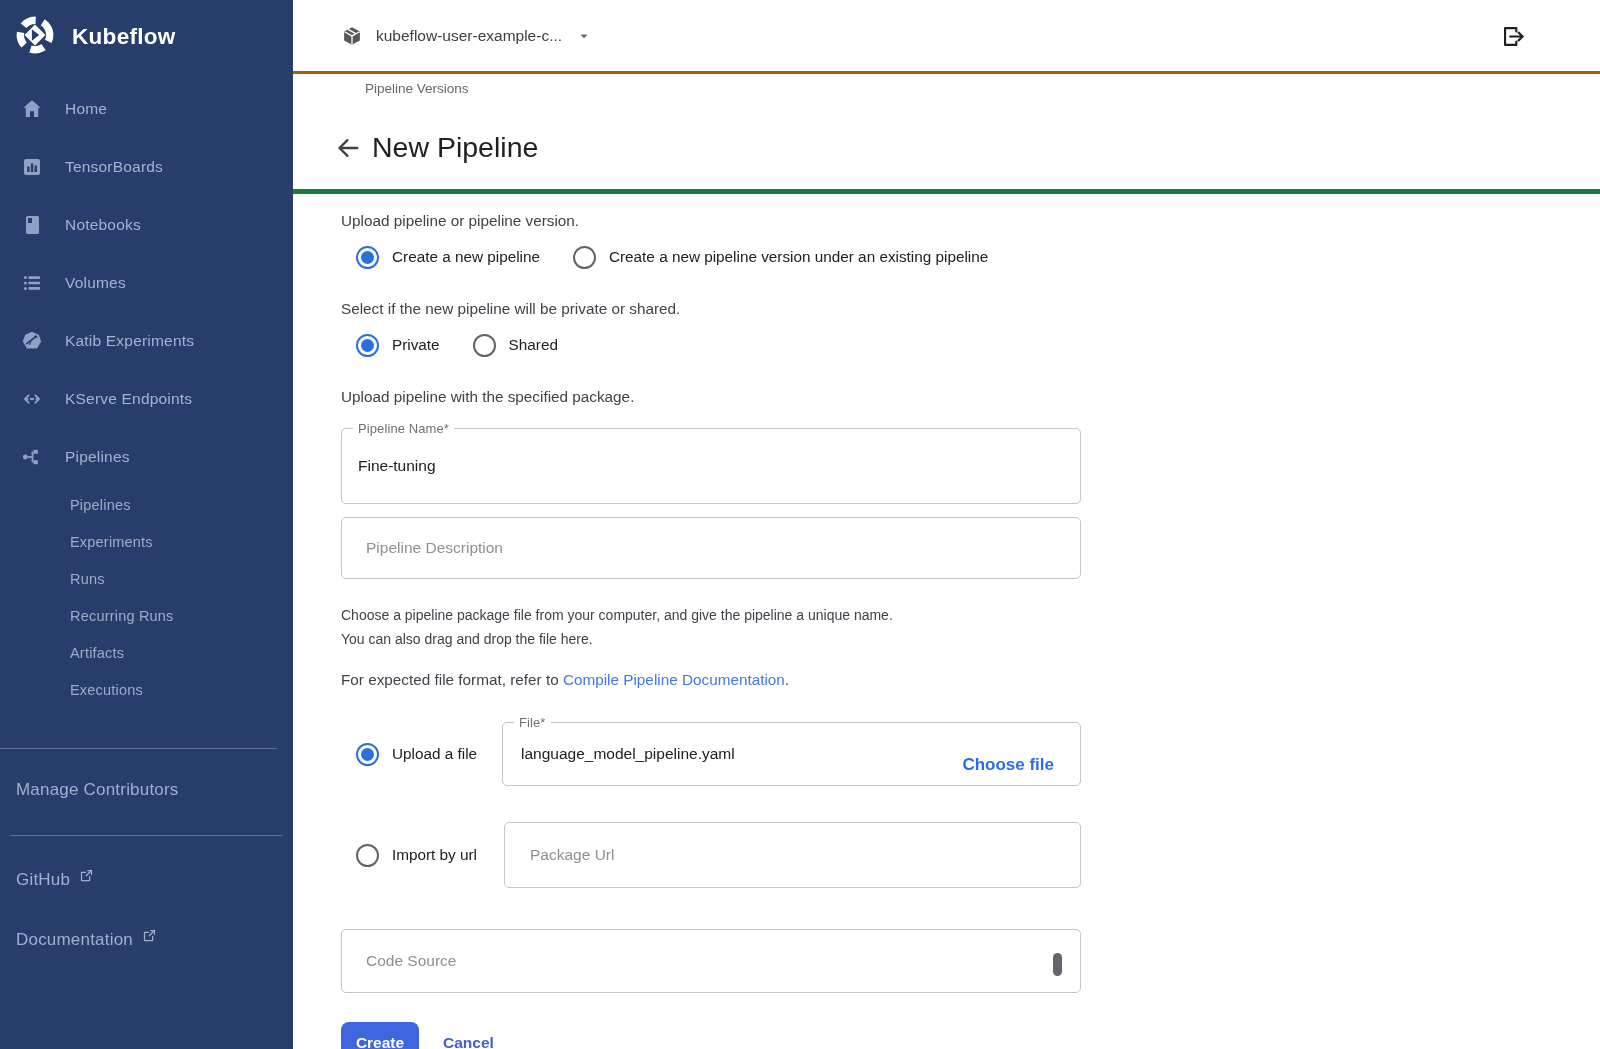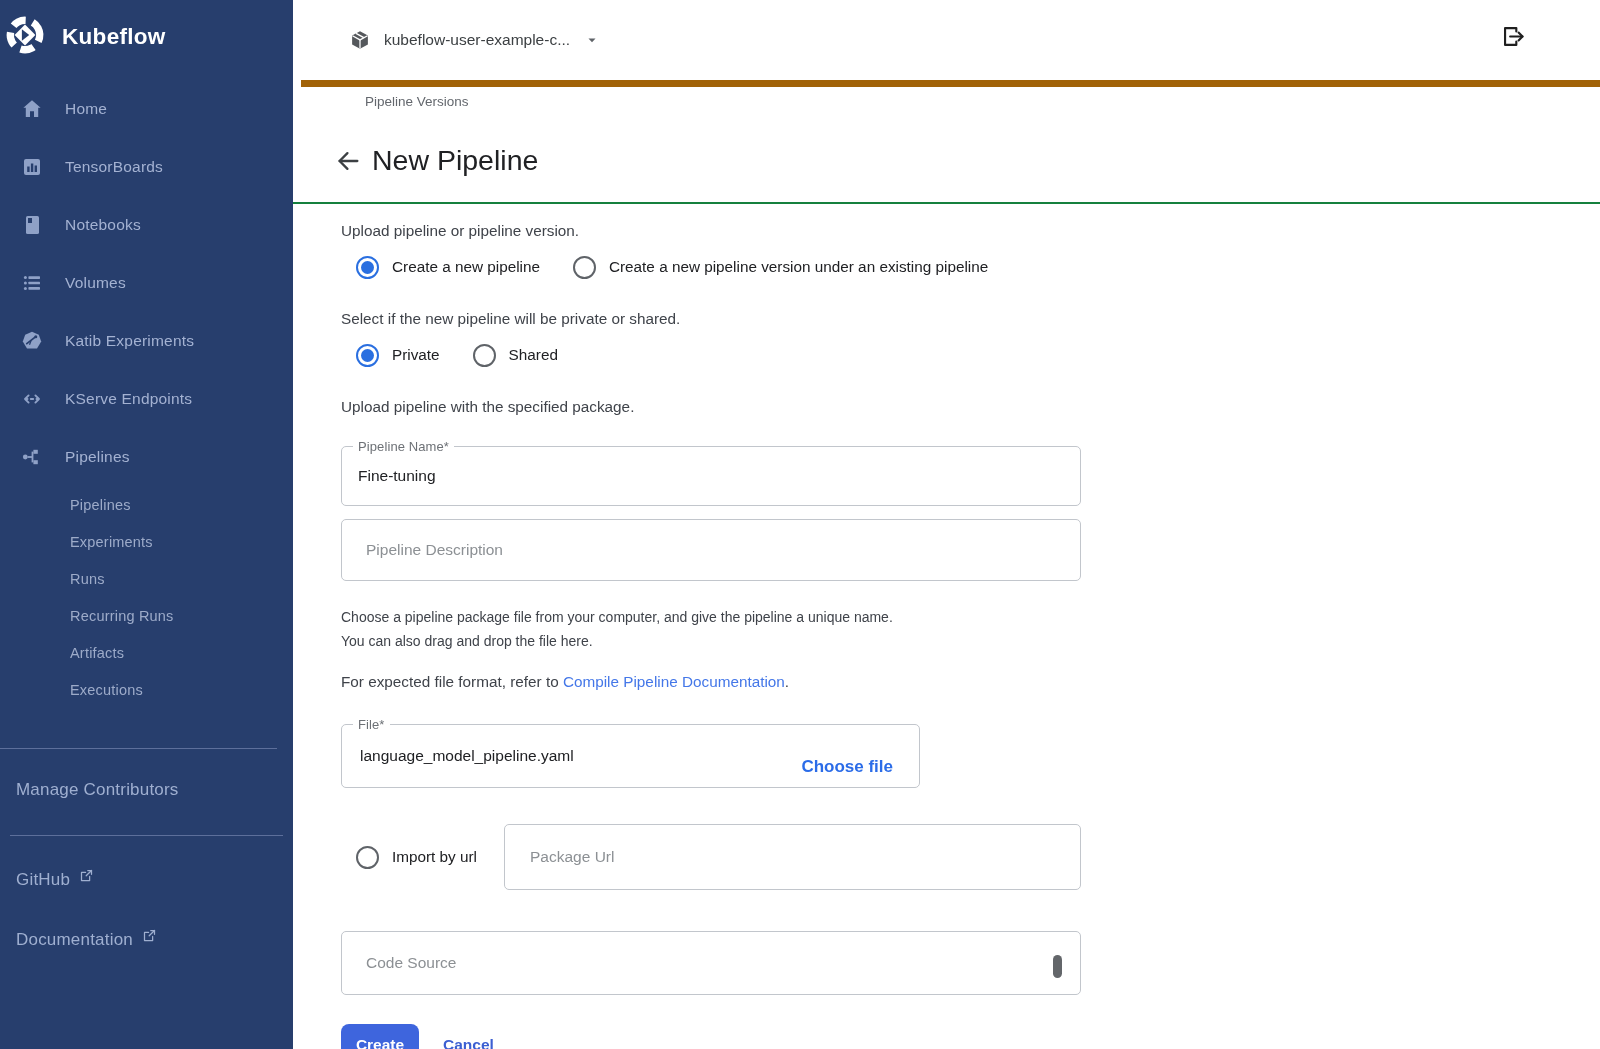--- a/index.html
+++ b/index.html
@@ -9,21 +9,21 @@
     background: #ffffff;
     font-family: "Liberation Sans", sans-serif;
     -webkit-font-smoothing: antialiased;
   }
 
   
   .sidebar {
     position: absolute; left: 0; top: 0; width: 293px; height: 1049px;
     background: #273e6d; color: #a4b2d2;
   }
-  .logo-row { display: flex; align-items: center; gap: 16px; padding: 16px 0 0 4px; height: 58px; }
+  .logo-row { display: flex; align-items: center; gap: 16px; padding: 16px 0 0 14px; height: 58px; }
   .logo-text { font-size: 22.5px; font-weight: 700; color: #ffffff; letter-spacing: .3px; }
   .nav { margin-top: 22px; }
   .nav-item {
     display: flex; align-items: center; height: 58px; padding-left: 20px;
     font-size: 15.5px; font-weight: 500; color: #a4b2d2; cursor: pointer; letter-spacing: .2px;
   }
   .nav-icon { width: 24px; height: 24px; margin-right: 21px; flex: none; }
   .sub-item {
     display: flex; align-items: center; height: 37px; padding-left: 70px;
     font-size: 14.5px; font-weight: 500; color: #9dabc9; cursor: pointer; letter-spacing: .2px;
@@ -36,30 +36,30 @@
   }
   .manage { margin-top: 26px; height: 30px; }
   .ext-link { height: 40px; }
   .ext-link.gh { margin-top: 24px; }
   .ext-link.docs { margin-top: 20px; }
   .ext-icon { width: 15px; height: 15px; margin-top: -10px; }
 
   
   .main { position: absolute; left: 293px; top: 0; width: 1307px; height: 1049px; background: #fff; }
   .topbar {
-    height: 87px; border-bottom: 7px solid #a16207;
-    display: flex; align-items: center; padding-left: 48px; position: relative; background: #fff; margin-left: 8px;
+    height: 74px; border-bottom: 3px solid #a16207;
+    display: flex; align-items: center; padding-left: 48px; position: relative; background: #fff;
   }
   .ns-selector { display: flex; align-items: center; cursor: pointer; }
   .ns-cube { width: 22px; height: 22px; margin-right: 13px; }
   .ns-text { font-size: 15.5px; color: #3c4043; }
   .ns-caret { width: 14px; height: 14px; margin-left: 15px; }
   .logout-btn { position: absolute; right: 73px; top: 23px; width: 27px; height: 27px; cursor: pointer; background: none; border: none; padding: 0; }
 
-  .page-head { border-bottom: 2px solid #15803d; padding-bottom: 6px; }
+  .page-head { border-bottom: 5px solid #15803d; padding-bottom: 6px; }
   .breadcrumb { margin: 7px 0 0 72px; font-size: 13.5px; color: #63676d; height: 16px; }
   .title-row { display: flex; align-items: center; margin: 15px 16px 0 41px; }
   .back-btn { width: 28px; height: 28px; border: none; background: none; padding: 0; cursor: pointer; flex: none; }
   .page-title { font-size: 28.5px; color: #202124; margin-left: 10px; font-weight: 400; }
 
   
   .form { padding: 17px 0 0 48px; width: 788px; }
   .prompt { font-size: 15.3px; color: #3f434a; margin: 0; line-height: 19px; }
   .mt-p2 { margin-top: 30px; }
   .mt-p3 { margin-top: 30px; }
@@ -83,21 +83,21 @@
     font-size: 13px; color: #6d7176; letter-spacing: .1px;
   }
   .field input {
     width: 100%; height: 100%; border: 0; outline: 0; background: none;
     padding: 0 16px; font-family: "Liberation Sans", sans-serif;
     font-size: 15.5px; color: #202124; border-radius: 5px;
   }
   .field input::placeholder { color: #8c9094; opacity: 1; }
   .pad24 input { padding: 0 24px; }
 
-  .name-field { margin-top: 30px; width: 740px; height: 60px; }
+  .name-field { margin-top: 22px; width: 740px; height: 76px; }
   .desc-field { margin-top: 13px; width: 740px; height: 62px; }
 
   .help-text { margin-top: 24px; font-size: 14px; color: #3f434a; line-height: 24px; }
   .format-line { margin-top: 20px; font-size: 15.3px; color: #3f434a; }
   .doc-link { color: #4477e8; cursor: pointer; text-decoration: none; }
 
   .upload-row { display: flex; margin-top: 33px; }
   .upload-row .radio-group { display: flex; align-items: center; padding-left: 15px; flex: none; }
   .file-row { height: 64px; }
   .file-row .radio-group { width: 161px; }
@@ -345,20 +345,24 @@
     </div>
 
     <div class="help-text">
       <div>Choose a pipeline package file from your computer, and give the pipeline a unique name.</div>
       <div>You can also drag and drop the file here.</div>
     </div>
 
     <p class="format-line"><span>For expected file format, refer to </span><a class="doc-link">Compile Pipeline Documentation</a><span>.</span></p>
 
     <div class="upload-row file-row">
+      <div class="radio-group">
+        <span class="radio on"></span>
+        <span class="radio-label">Upload a file</span>
+      </div>
       <div class="field file-field">
         <span class="notch">File*</span>
         <span class="file-name">language_model_pipeline.yaml</span>
         <span class="choose-file">Choose file</span>
       </div>
     </div>
 
     <div class="upload-row url-row">
       <div class="radio-group">
         <span class="radio"></span>

